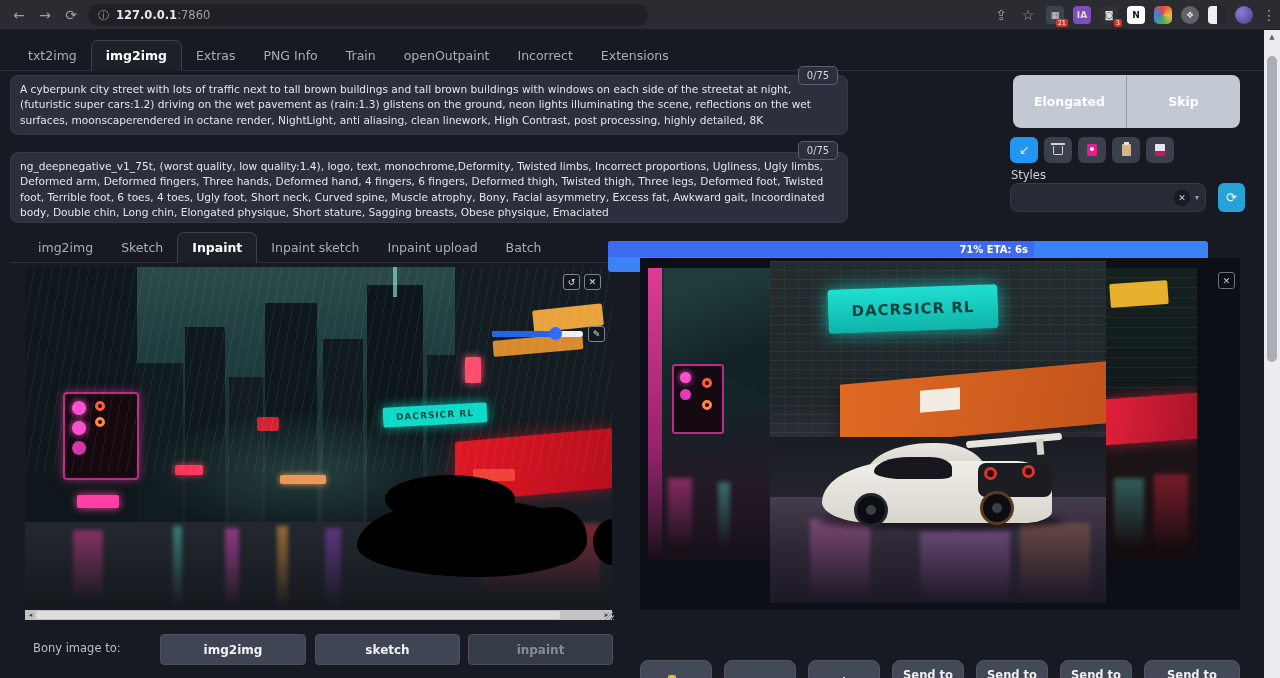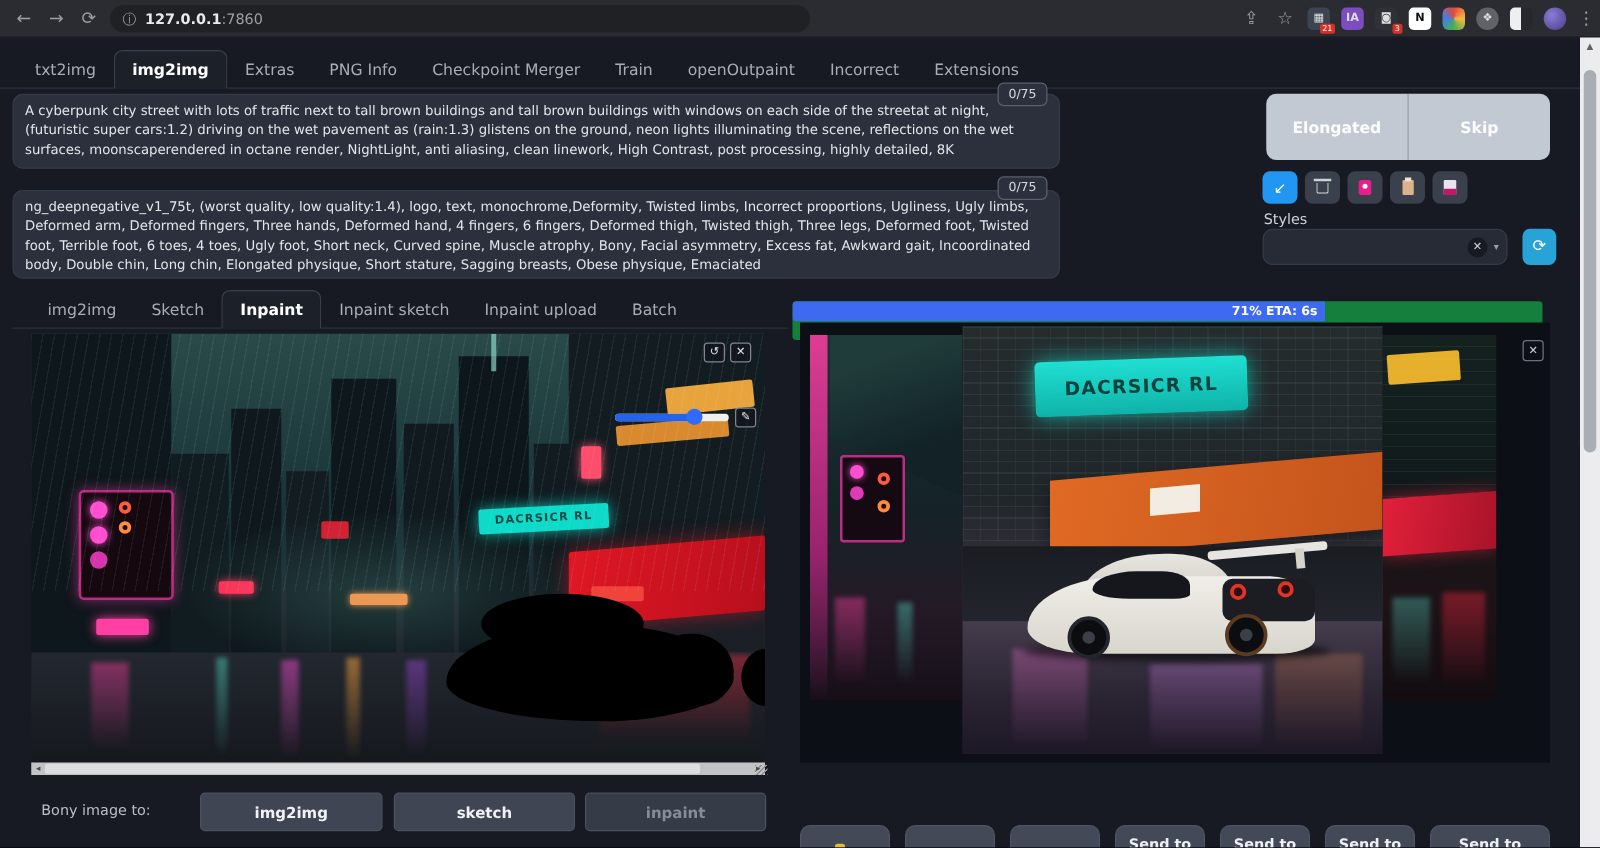--- a/index.html
+++ b/index.html
@@ -90,21 +90,21 @@
   .hthumb { position:absolute; left:11px; top:1px; width:524px; height:8px; background:#dedede; border-radius:2px; }
   .harrow { width:11px; text-align:center; font-size:7px; color:#4a4a4a; z-index:2; }
   .resize-h { position:absolute; right:-2px; top:345px; width:10px; height:8px; background:repeating-linear-gradient(135deg,#8a8f98 0 1px, transparent 1px 3px); cursor:nwse-resize; }
 
   
   .copy-label { position:absolute; left:33px; top:611px; color:#b9bec7; font-size:11.5px; }
   .copy-btn { position:absolute; top:604px; height:31px; background:#3f4552; border:1px solid #4a515f; border-radius:4px; color:#f0f2f5; font-weight:bold; font-size:12px; display:flex; align-items:center; justify-content:center; cursor:pointer; }
   .copy-btn.dim { color:#878d98; background:#353b47; cursor:default; }
 
   
-  .progress { position:absolute; left:634px; top:211px; width:600px; height:31px; background:#15803d; border-radius:3px; overflow:hidden; }
+  .progress { position:absolute; left:608px; top:211px; width:600px; height:31px; background:#3b82f6; border-radius:3px; overflow:hidden; }
   .progress .fill { height:16px; background:#3d6af0; border-radius:3px 0 0 3px; display:flex; align-items:center; justify-content:flex-end; padding-right:6px; color:#fff; font-size:10px; font-weight:bold; white-space:nowrap; }
   .gallery { position:absolute; left:640px; top:228px; width:600px; height:352px; background:#0d0f17; overflow:hidden; }
   .g-close { position:absolute; left:578px; top:14px; width:17px; height:17px; border:1px solid #6c7280; border-radius:3px; color:#c9ced6; font-size:9px; display:flex; align-items:center; justify-content:center; cursor:pointer; z-index:6; }
   .gimg { position:absolute; overflow:hidden; }
   #g-left { left:8px; top:10px; width:122px; height:292px; background:linear-gradient(180deg,#1c3334 0%,#142428 45%,#241a26 75%,#160f18 100%); }
   #g-main { left:130px; top:3px; width:336px; height:342px; background:linear-gradient(180deg,#252c2e 0%,#20262a 40%,#3a3340 62%,#241e2a 100%); z-index:4; }
   #g-right { left:466px; top:10px; width:91px; height:292px; background:linear-gradient(180deg,#15211f 0%,#101a1c 40%,#1e1216 75%,#120c10 100%); }
 
   
   .car-body { position:absolute; left:52px; top:200px; width:230px; height:62px; background:linear-gradient(180deg,#f0eee8,#d8d5cd); border-radius:46% 22% 18% 30% / 90% 55% 25% 45%; z-index:3; }
@@ -160,21 +160,20 @@
     </div>
   </div>
 
   <div class="page">
 
     <div class="tabs-row">
       <div class="tab">txt2img</div>
       <div class="tab active">img2img</div>
       <div class="tab">Extras</div>
       <div class="tab">PNG Info</div>
-      <div class="tab">Checkpoint Merger</div>
       <div class="tab">Train</div>
       <div class="tab">openOutpaint</div>
       <div class="tab">Incorrect</div>
       <div class="tab">Extensions</div>
     </div>
 
     <div class="token-badge" id="badge1">0/75</div>
     <div class="prompt-box" id="pos-prompt">A cyberpunk city street with lots of traffic next to tall brown buildings and tall brown buildings with windows on each side of the streetat at night, (futuristic super cars:1.2) driving on the wet pavement as (rain:1.3) glistens on the ground, neon lights illuminating the scene, reflections on the wet surfaces, moonscaperendered in octane render, NightLight, anti aliasing, clean linework, High Contrast, post processing, highly detailed, 8K</div>
     <div class="token-badge" id="badge2">0/75</div>
     <div class="prompt-box" id="neg-prompt">ng_deepnegative_v1_75t, (worst quality, low quality:1.4), logo, text, monochrome,Deformity, Twisted limbs, Incorrect proportions, Ugliness, Ugly limbs, Deformed arm, Deformed fingers, Three hands, Deformed hand, 4 fingers, 6 fingers, Deformed thigh, Twisted thigh, Three legs, Deformed foot, Twisted foot, Terrible foot, 6 toes, 4 toes, Ugly foot, Short neck, Curved spine, Muscle atrophy, Bony, Facial asymmetry, Excess fat, Awkward gait, Incoordinated body, Double chin, Long chin, Elongated physique, Short stature, Sagging breasts, Obese physique, Emaciated</div>

